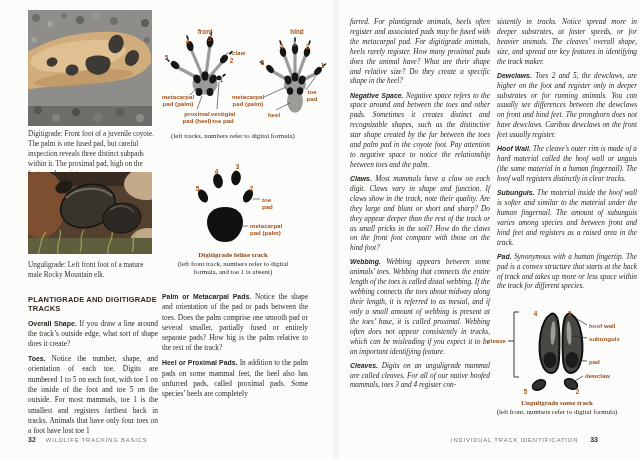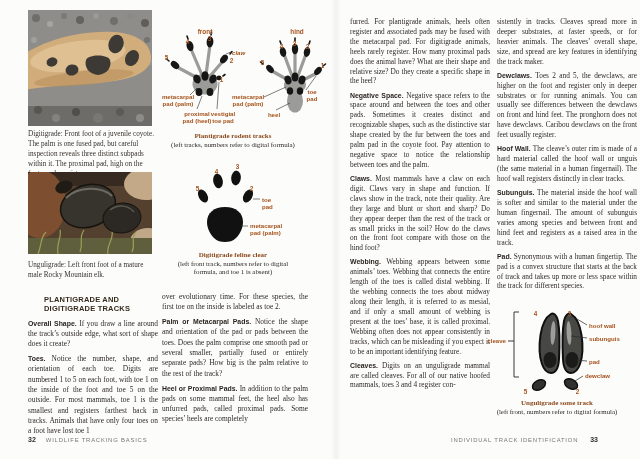--- a/index.html
+++ b/index.html
@@ -4,23 +4,23 @@
 <style>
   html,body{margin:0;padding:0;}
   body{width:640px;height:459px;background:#fbfbf8;font-family:"Liberation Serif",serif;overflow:hidden;}
   .spread{position:relative;width:640px;height:459px;background:#fcfcfa;}
   .gutter{position:absolute;left:331px;top:0;width:10px;height:459px;
           background:linear-gradient(90deg,rgba(0,0,0,0),rgba(0,0,0,.045),rgba(0,0,0,0));}
   .photo{position:absolute;display:block;}
   .photocap{position:absolute;font:7.2px/10.1px "Liberation Serif",serif;color:#36322d;}
   .col{position:absolute;}
   .col p{margin:0 0 4.6px;text-align:justify;font:7.4px/10.3px "Liberation Serif",serif;color:#2e2a26;}
-  .col.tight p{font-size:7.3px;line-height:9.9px;margin-bottom:4.2px;}
+  .col.tight p{font-size:7.3px;line-height:9.9px;margin-bottom:4.2px;font-style:italic;}
   .col p b.lead{font-family:"Liberation Sans",sans-serif;font-weight:bold;font-size:6.9px;color:#241f1a;}
-  h3.sec{font:bold 7.5px/9.3px "Liberation Sans",sans-serif;color:#362a1c;letter-spacing:.2px;margin:0 16px 5px;}
+  h3.sec{font:bold 7.5px/9.3px "Liberation Sans",sans-serif;color:#362a1c;letter-spacing:.2px;margin:0 0 5px;}
   h3.sec.mid{margin-top:3px;}
   .dhead{position:absolute;font:bold 6.4px/7px "Liberation Sans",sans-serif;color:#a5521c;text-align:center;}
   .dlabel{position:absolute;font:bold 6.1px/7.2px "Liberation Sans",sans-serif;color:#a5521c;text-align:center;}
   .dlabel.la{text-align:left;} .dlabel.ra{text-align:right;} .dlabel.it{font-style:italic;}
   .dnum{position:absolute;width:9px;text-align:center;font:bold 6.3px/7px "Liberation Sans",sans-serif;color:#a5521c;}
   .dcap{position:absolute;text-align:center;}
   .dcap .t{display:block;font:bold 7px/8.6px "Liberation Serif",serif;color:#8d4a1d;}
   .dcap .n{display:block;font:6.9px/8.3px "Liberation Serif",serif;color:#2e2a26;}
   .footerL{position:absolute;left:28px;top:428px;white-space:nowrap;}
   .footerR{position:absolute;left:350px;top:428px;width:248px;text-align:right;white-space:nowrap;}
@@ -168,21 +168,20 @@
 
   <span class="dnum" style="left:277px;top:43px;">4</span>
   <span class="dnum" style="left:290px;top:40px;">3</span>
   <span class="dnum" style="left:303px;top:43px;">2</span>
   <span class="dnum" style="left:258px;top:59px;">5</span>
   <span class="dnum" style="left:318px;top:62px;">1</span>
   <span class="dlabel" style="left:230px;top:93px;width:36px;">metacarpal pad (palm)</span>
   <span class="dlabel" style="left:303px;top:88px;width:18px;">toe pad</span>
   <span class="dlabel" style="left:262px;top:111px;width:24px;">heel</span>
   <div class="dcap" style="left:158px;top:132px;width:150px;">
-    <span class="t">Plantigrade rodent tracks</span>
     <span class="n">(left tracks, numbers refer to digital formula)</span>
   </div>
 
   <svg class="photo" style="left:190px;top:160px;" width="90" height="88" viewBox="0 0 90 88">
     <g fill="#111111">
       <ellipse cx="13" cy="36" rx="4.4" ry="7" transform="rotate(-28 13 36)"></ellipse>
       <ellipse cx="28" cy="21" rx="4.8" ry="7.4" transform="rotate(-10 28 21)"></ellipse>
       <ellipse cx="46" cy="18" rx="4.8" ry="7.4" transform="rotate(6 46 18)"></ellipse>
       <ellipse cx="58" cy="36" rx="4.4" ry="7" transform="rotate(28 58 36)"></ellipse>
       <path d="M 17,62 C 17,53 24,47 35,47 C 46,47 53,53 53,62 C 53,68 50,74 46,78 C 43,81 39,82 35,82 C 31,82 27,81 24,78 C 20,74 17,68 17,62 Z"></path>
@@ -192,46 +191,45 @@
         <path d="M58,66 L51,66"></path>
     </g>
   </svg>
   <span class="dnum" style="left:193px;top:185px;">5</span>
   <span class="dnum" style="left:212px;top:168px;">4</span>
   <span class="dnum" style="left:233px;top:163px;">3</span>
   <span class="dnum" style="left:247px;top:185px;">2</span>
   <span class="dlabel la" style="left:262px;top:196px;width:18px;">toe pad</span>
   <span class="dlabel la" style="left:250px;top:222px;width:44px;">metacarpal pad (palm)</span>
   <div class="dcap" style="left:158px;top:251px;width:150px;">
-    <span class="t">Digitigrade feline clear</span>
+    <span class="t">Digitigrade feline track</span>
     <span class="n" style="display:block;width:134px;margin:0 auto;">(left front track, numbers refer to digital formula, and toe 1 is absent)</span>
   </div>
 
   <div class="col" style="left:162px;top:292px;width:146px;">
     <div>
-        <p>over evolutionary time. For these species, the first toe on the inside is labeled as toe 2.</p>
         <p><b class="lead">Palm or Metacarpal Pads. </b>Notice the shape and orientation of the pad or pads between the toes. Does the palm comprise one smooth pad or several smaller, partially fused or entirely separate pads? How big is the palm relative to the rest of the track?</p>
         <p><b class="lead">Heel or Proximal Pads. </b>In addition to the palm pads on some mammal feet, the heel also has unfurred pads, called proximal pads. Some species’ heels are completely</p>
       </div>
   </div>
 
   <div class="col tight" style="left:350px;top:17px;width:140px;">
     <div>
         <p>furred. For plantigrade animals, heels often register and associated pads may be fused with the metacarpal pad. For digitigrade animals, heels rarely register. How many proximal pads does the animal have? What are their shape and relative size? Do they create a specific shape in the heel?</p>
         <p><b class="lead">Negative Space. </b>Negative space refers to the space around and between the toes and other pads. Sometimes it creates distinct and recognizable shapes, such as the distinctive star shape created by the fur between the toes and palm pad in the coyote foot. Pay attention to negative space to notice the relationship between toes and the palm.</p>
         <p><b class="lead">Claws. </b>Most mammals have a claw on each digit. Claws vary in shape and function. If claws show in the track, note their quality. Are they large and blunt or short and sharp? Do they appear deeper than the rest of the track or as small pricks in the soil? How do the claws on the front foot compare with those on the hind foot?</p>
         <p><b class="lead">Webbing. </b>Webbing appears between some animals’ toes. Webbing that connects the entire length of the toes is called distal webbing. If the webbing connects the toes about midway along their length, it is referred to as mesial, and if only a small amount of webbing is present at the toes’ base, it is called proximal. Webbing often does not appear consistently in tracks, which can be misleading if you expect it to be an important identifying feature.</p>
       </div>
     <div>
         <p><b class="lead">Cleaves. </b>Digits on an unguligrade mammal are called cleaves. For all of our native hoofed mammals, toes 3 and 4 register con-</p>
       </div>
   </div>
   <div class="col tight" style="left:497px;top:17px;width:140px;">
     <div>
-        <p>sistently in tracks. Cleaves spread more in deeper substrates, at faster speeds, or for heavier animals. The cleaves’ overall shape, size, and spread are key features in identifying the track maker.</p>
+        <p>sistently in tracks. Notice spread more in deeper substrates, at faster speeds, or for heavier animals. The cleaves’ overall shape, size, and spread are key features in identifying the track maker.</p>
         <p><b class="lead">Dewclaws. </b>Toes 2 and 5, the dewclaws, are higher on the foot and register only in deeper substrates or for running animals. You can usually see differences between the dewclaws on front and hind feet. The pronghorn does not have dewclaws. Caribou dewclaws on the front feet usually register.</p>
         <p><b class="lead">Hoof Wall. </b>The cleave’s outer rim is made of a hard material called the hoof wall or unguis (the same material in a human fingernail). The hoof wall registers distinctly in clear tracks.</p>
         <p><b class="lead">Subunguis. </b>The material inside the hoof wall is softer and similar to the material under the human fingernail. The amount of subunguis varies among species and between front and hind feet and registers as a raised area in the track.</p>
         <p><b class="lead">Pad. </b>Synonymous with a human fingertip. The pad is a convex structure that starts at the back of track and takes up more or less space within the track for different species.</p>
       </div>
   </div>
 
   <svg class="photo" style="left:495px;top:305px;" width="145" height="95" viewBox="0 0 145 95">
     <path d="M24,7 L19,7 L19,72 L24,72" fill="none" stroke="#3a3a3a" stroke-width="1"></path>
     <path d="M13,36 L19,36" stroke="#3a3a3a" stroke-width="1"></path>

